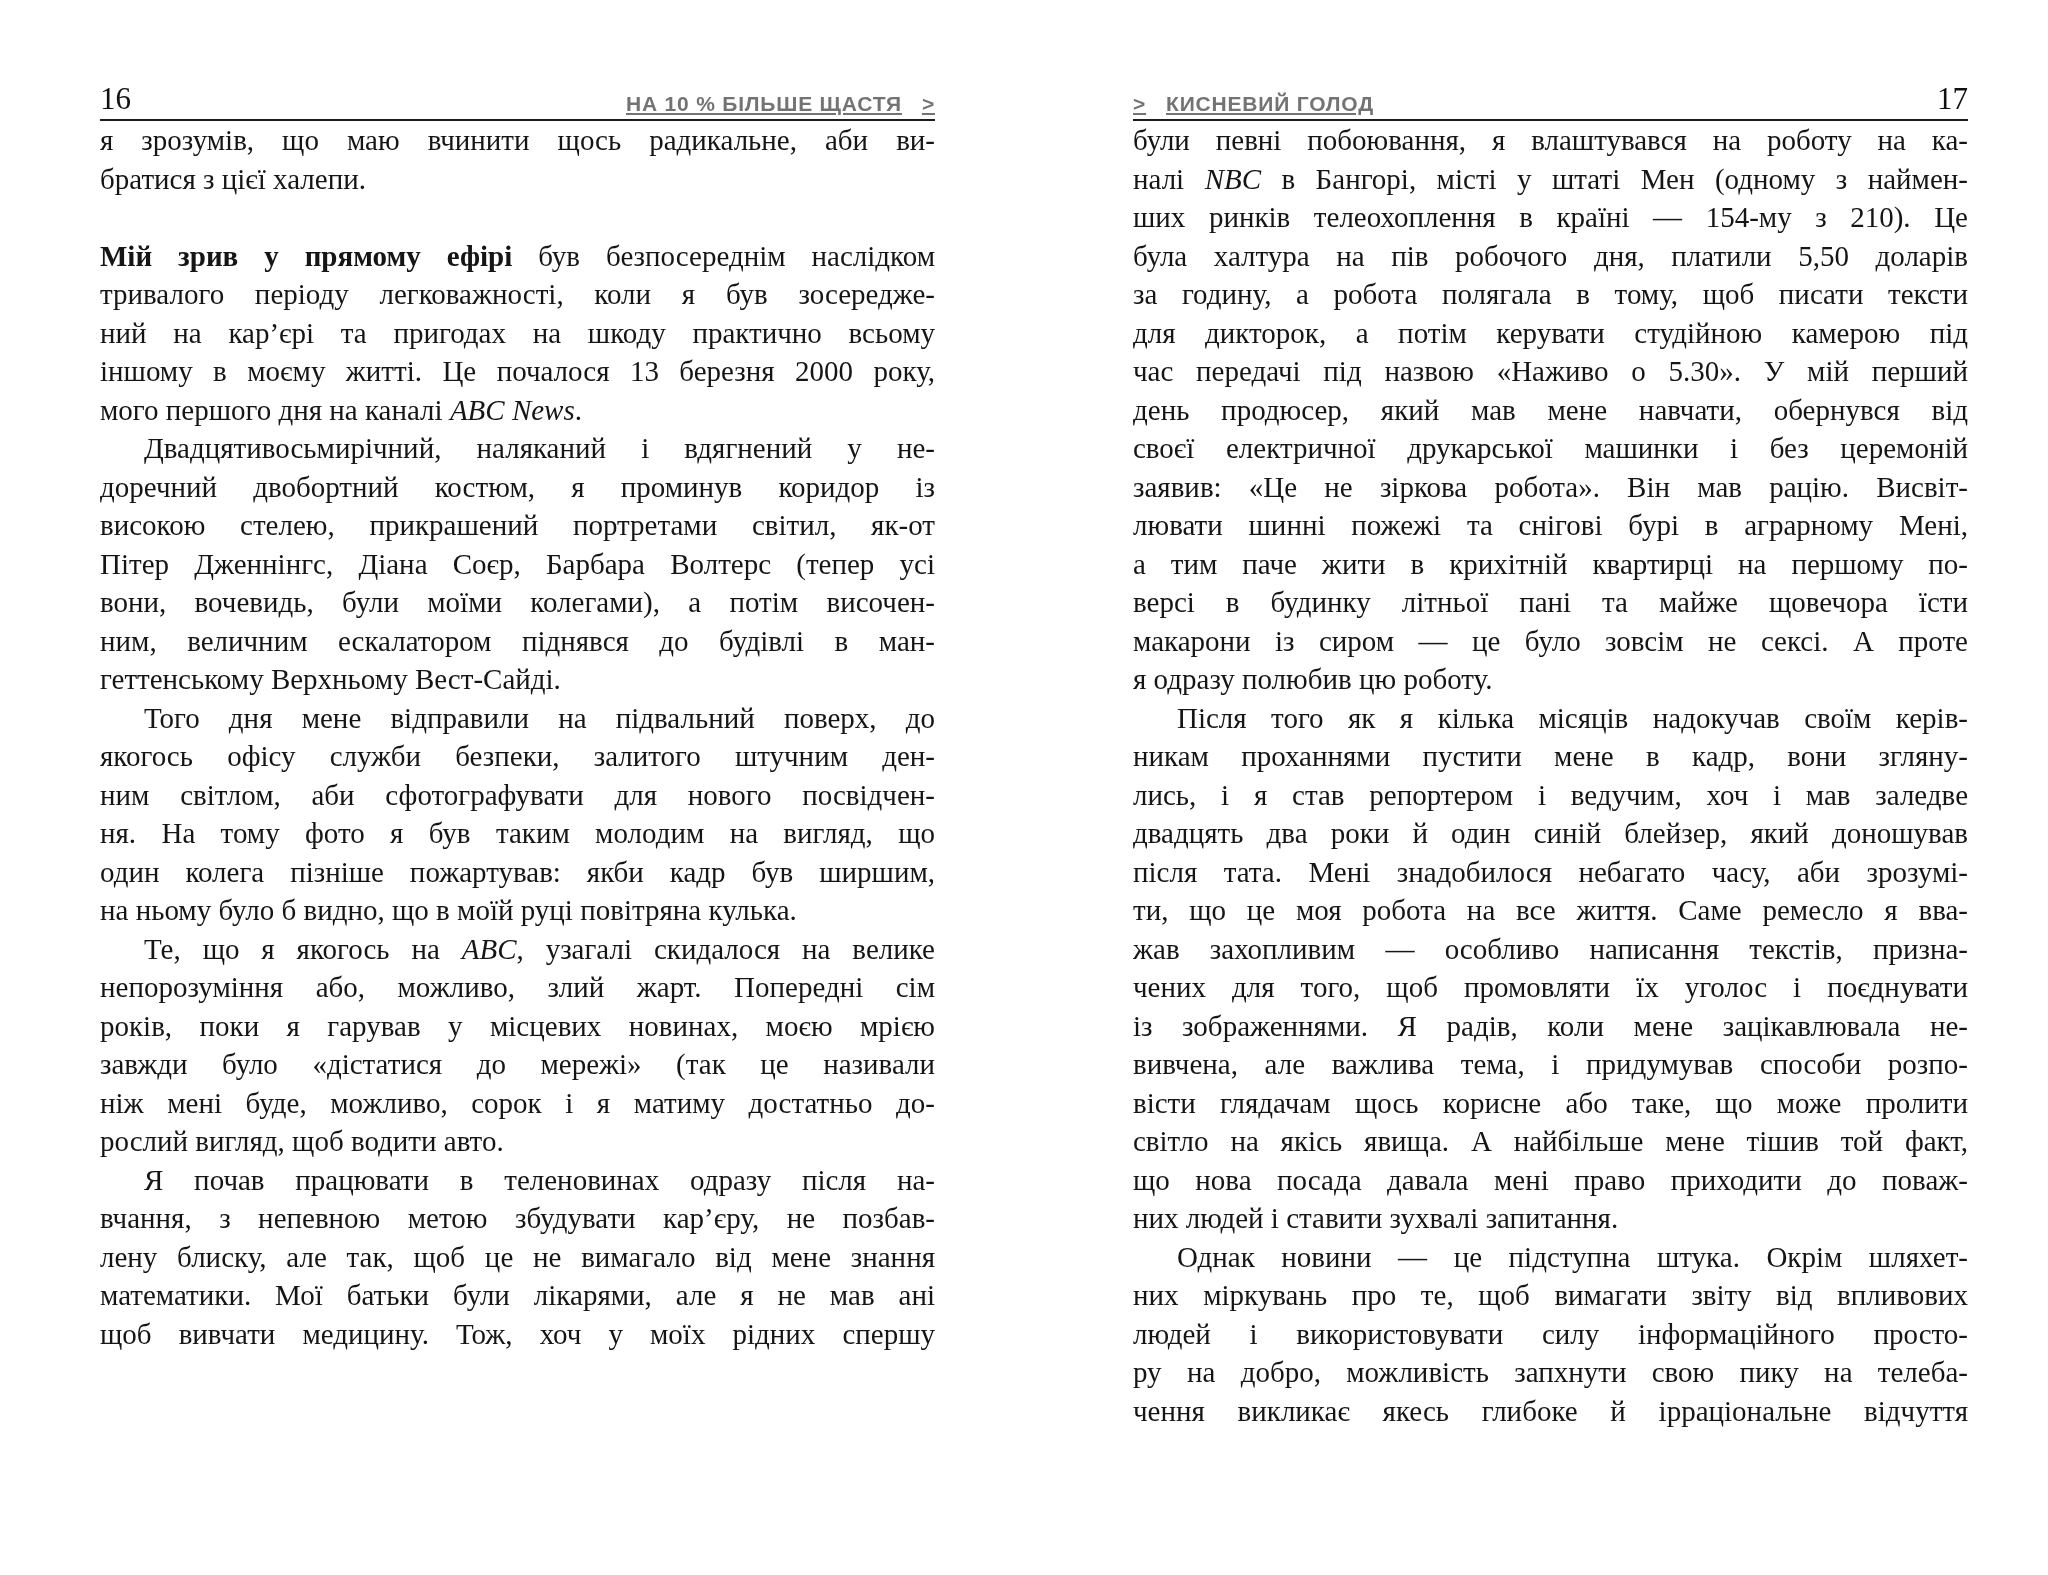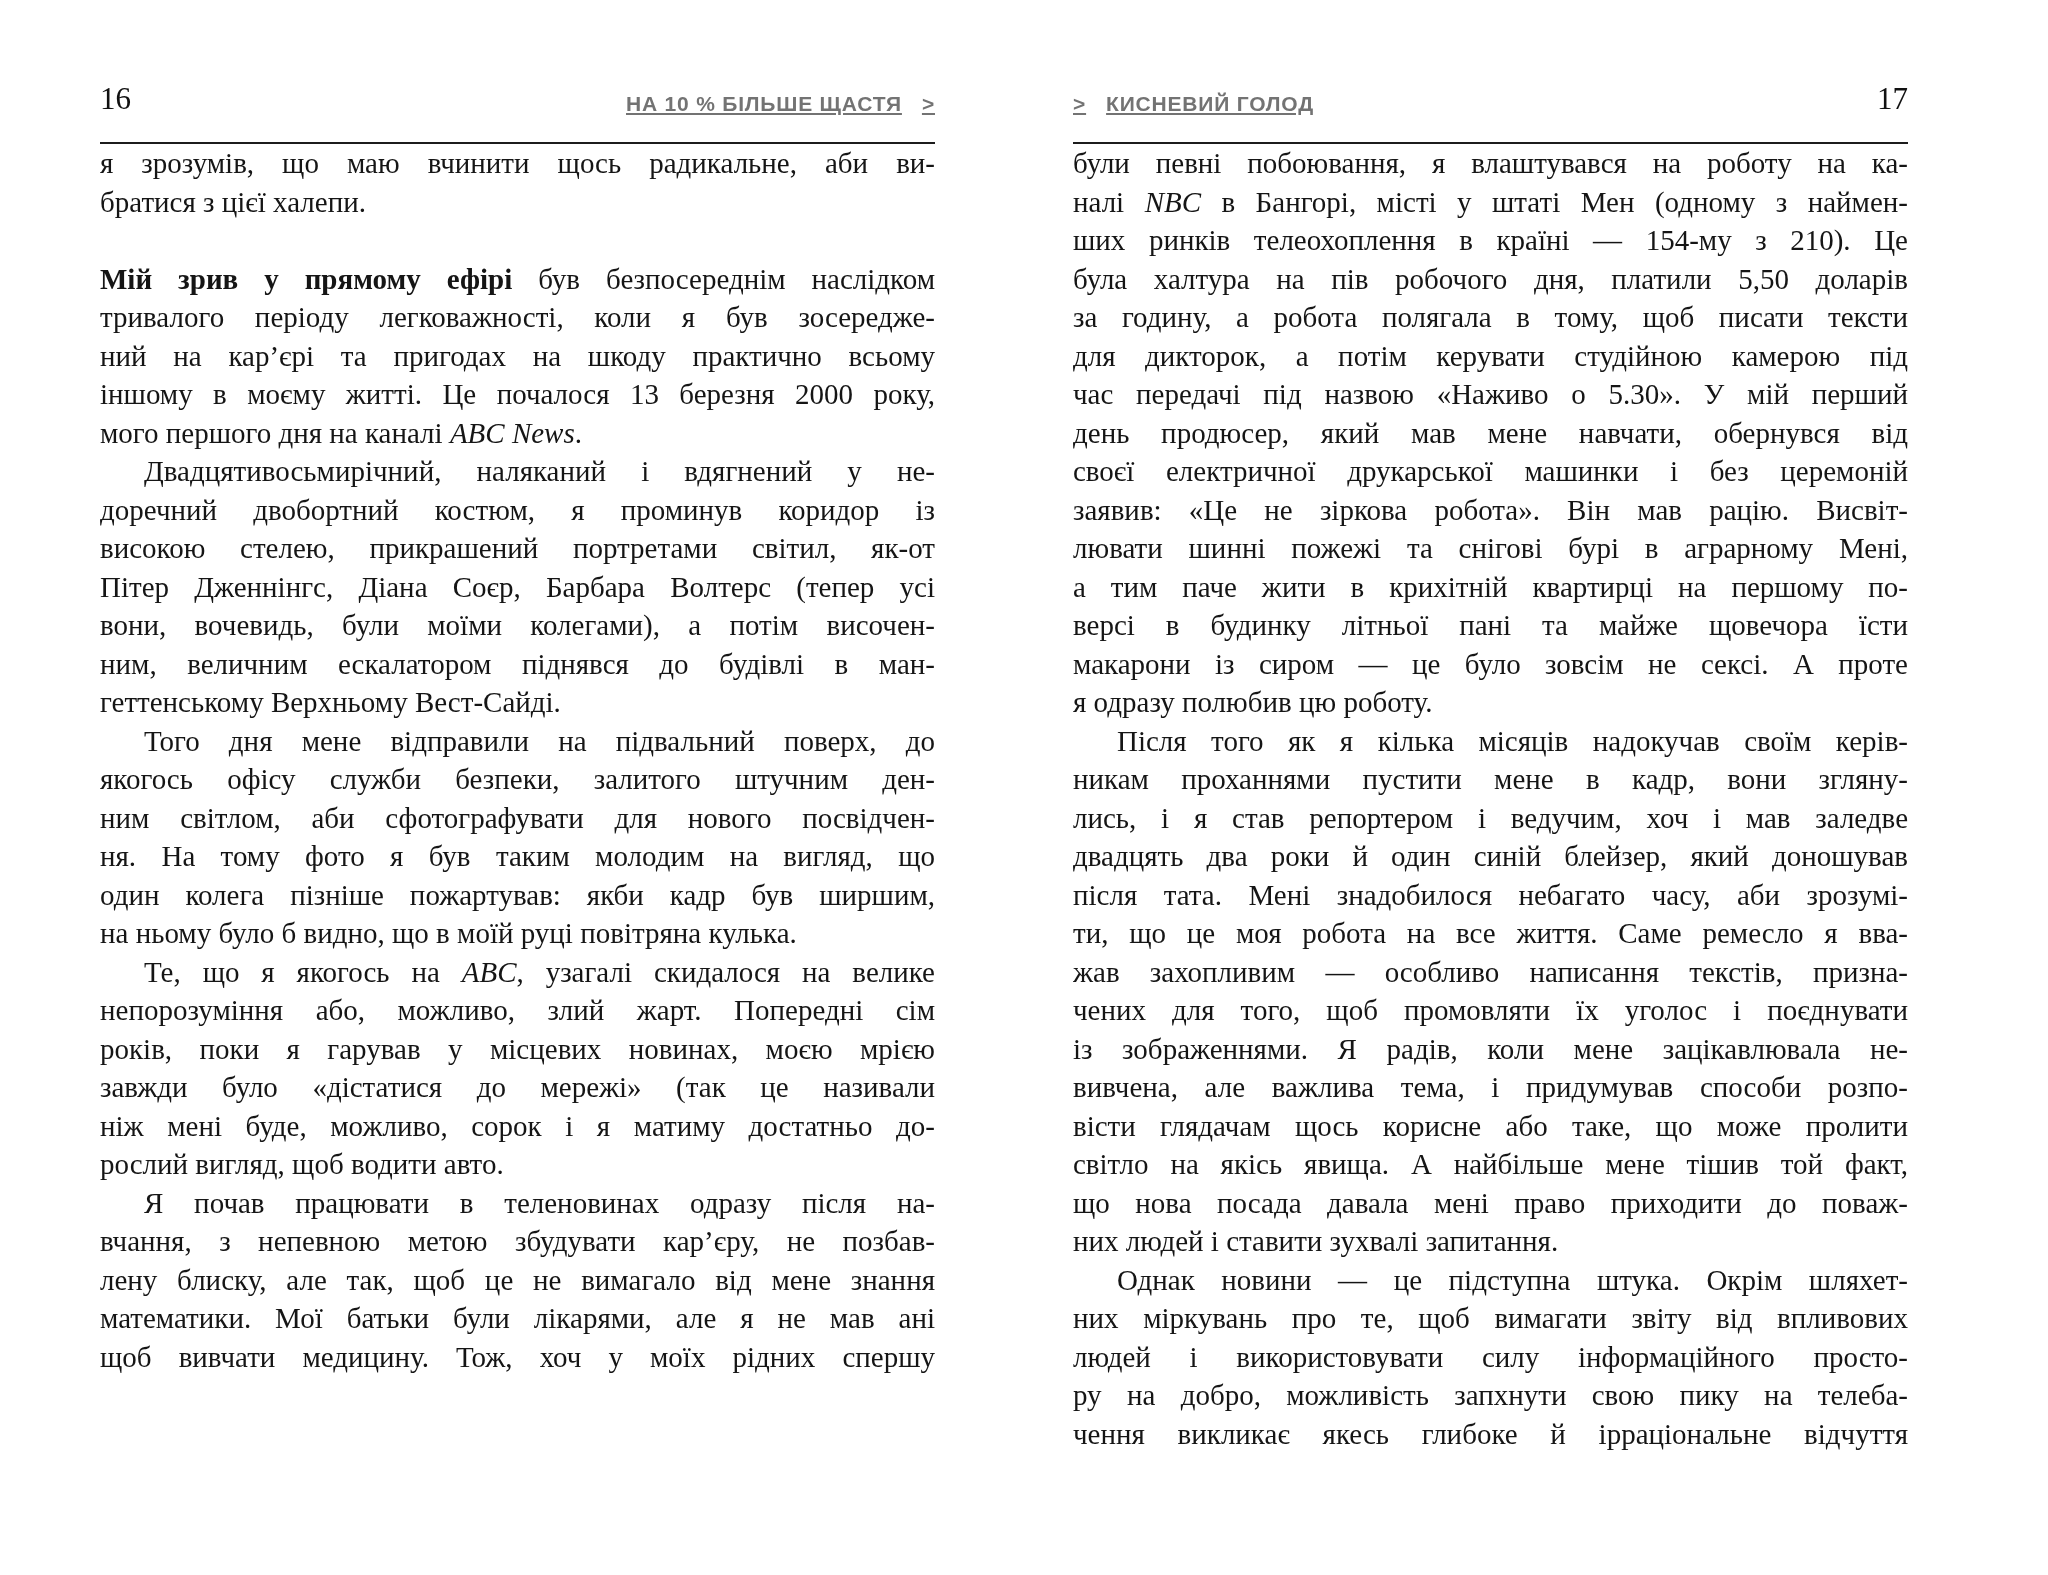--- a/index.html
+++ b/index.html
@@ -20,28 +20,28 @@
     height:1575px;
     background:var(--bg);
     overflow:hidden;
   }
   .page{
     position:absolute;
     top:58px;
     width:835px;
   }
   .page-left{left:100px;}
-  .page-right{left:1073px;}
+  .page-right{left:1133px;}
 
   .pagehead{
     display:flex;
     justify-content:space-between;
     align-items:flex-end;
     height:56px;
-    padding-bottom:28px;
+    padding-bottom:5px;
     border-bottom:2px solid var(--rule);
   }
   .pagenum{
     font-family:"Liberation Serif","DejaVu Serif",serif;
     font-size:31px;
     line-height:1;
     color:#111;
   }
   .runhead{
     font-family:"Liberation Sans","DejaVu Sans",sans-serif;

